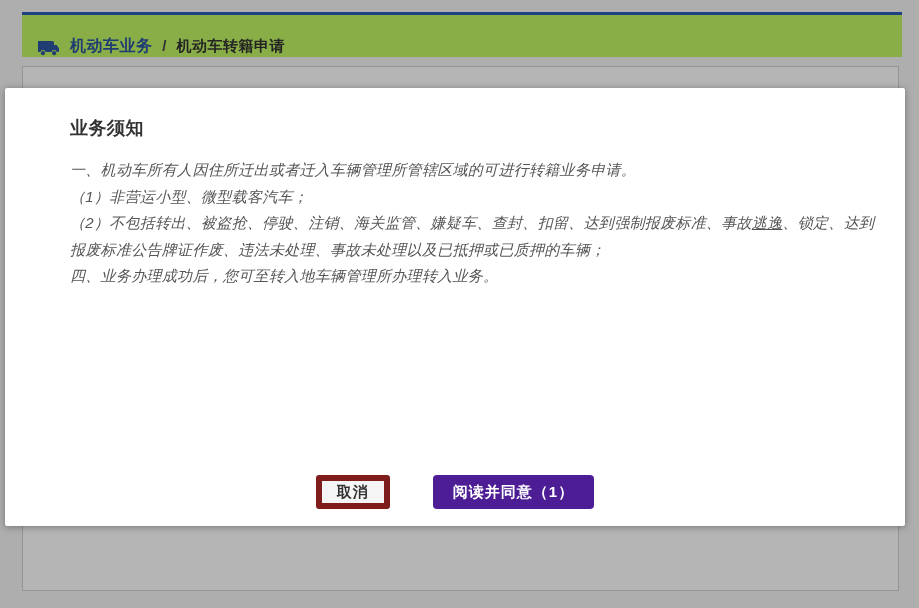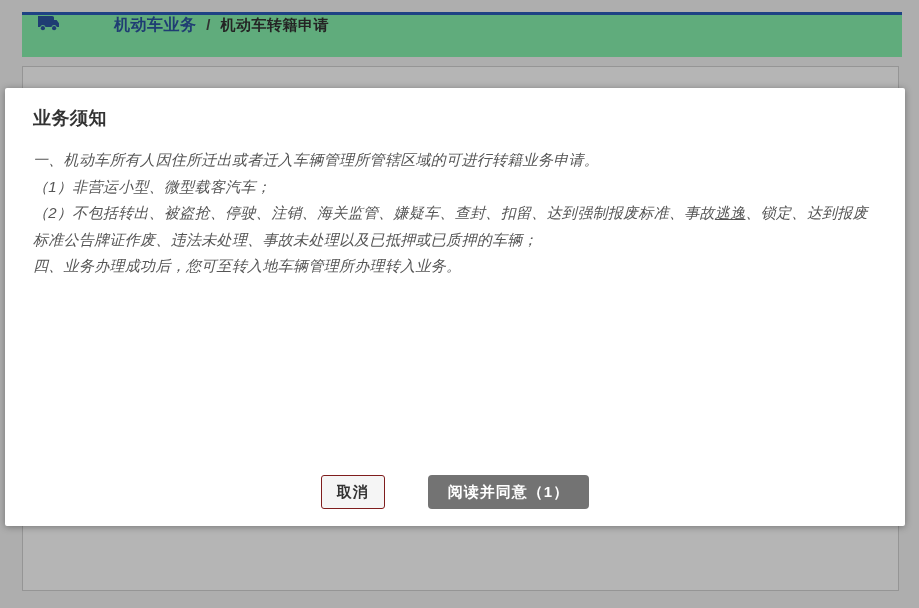--- a/index.html
+++ b/index.html
@@ -13,22 +13,22 @@
 
   
   .top-line {
     position: absolute; left: 22px; top: 12px;
     width: 880px; height: 3px;
     background: #2a5cb8;
   }
   .header-bar {
     position: absolute; left: 22px; top: 15px;
     width: 880px; height: 42px;
-    background: #86efac;
-    display: flex; align-items: flex-start; gap: 44px;
+    background: #bef264;
+    display: flex; align-items: flex-end;
   }
   .truck-icon { margin-left: 15px; display: flex; align-items: center; }
   .breadcrumb {
     margin-left: 10px;
     font-size: 15px; font-weight: bold; color: #333;
     letter-spacing: 0.5px;
   }
   .breadcrumb .section { color: #2c55a0; font-size: 16px; }
   .breadcrumb .sep { margin: 0 5px; color: #444; }
 
@@ -48,21 +48,21 @@
 
   
   .modal {
     position: absolute; left: 5px; top: 88px;
     width: 900px; height: 438px;
     background: #ffffff;
     border-radius: 2px;
     box-shadow: 0 1px 7px rgba(0,0,0,0.35);
     z-index: 10;
   }
-  .modal-inner { padding: 18px 28px 0 28px; }
+  .modal-inner { padding: 28px 28px 0 28px; margin-left: 37px; }
   .modal-title {
     font-size: 18px; font-weight: bold; color: #333;
     letter-spacing: 0.5px;
   }
   .notice {
     margin-top: 17px;
     font-size: 15px;
     color: #555555;
     line-height: 26.5px;
     letter-spacing: 0.3px;
@@ -79,27 +79,27 @@
   .btn {
     height: 34px;
     font-family: "Liberation Sans", sans-serif;
     font-size: 15px; font-weight: bold;
     cursor: pointer;
     letter-spacing: 1px;
   }
   .btn-cancel {
     min-width: 62px; padding: 0 15px;
     background: #f5f5f5;
-    border: 1px solid #7f1d1d;
+    border: 6px solid #7f1d1d;
     border-radius: 3px;
     color: #333;
   }
   .btn-agree {
     min-width: 156px; padding: 0 20px;
-    background: #737373;
+    background: #4c1d95;
     border: none;
     border-radius: 4px;
     color: #ffffff;
   }
 </style>
 </head>
 <body>
 
 <div class="top-line"></div>
 

